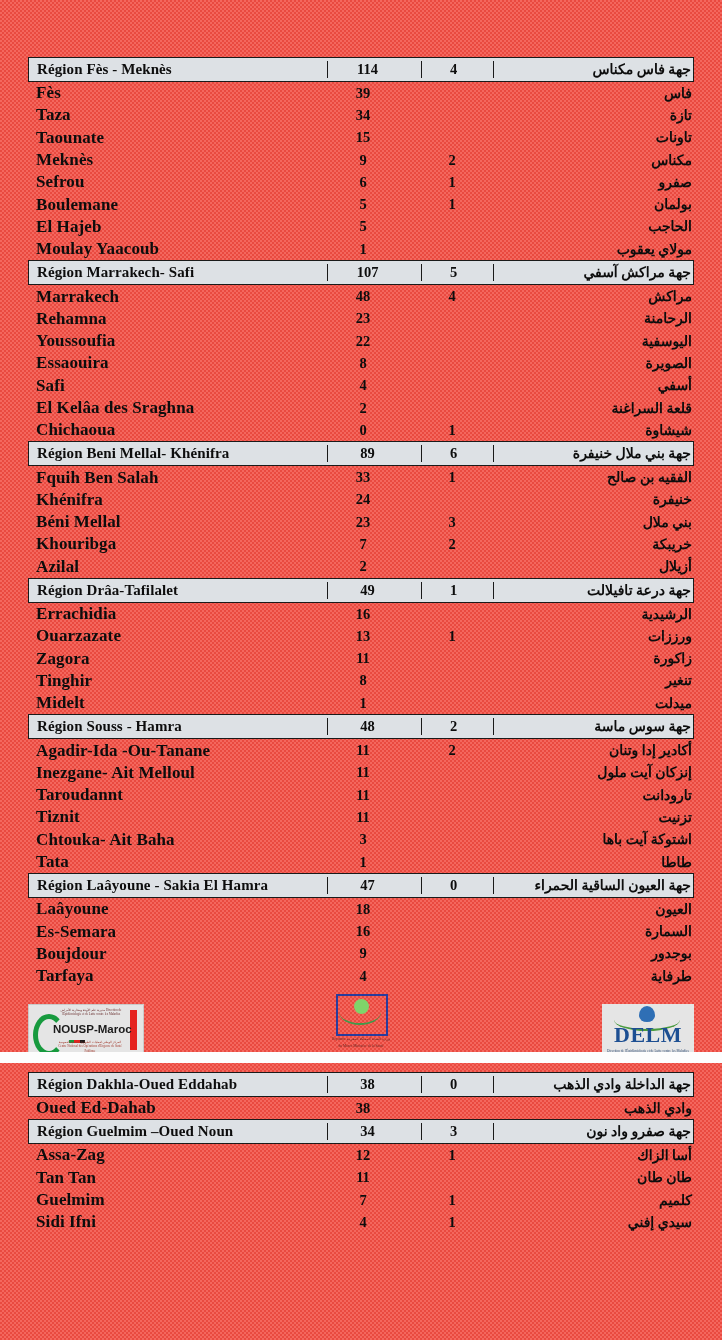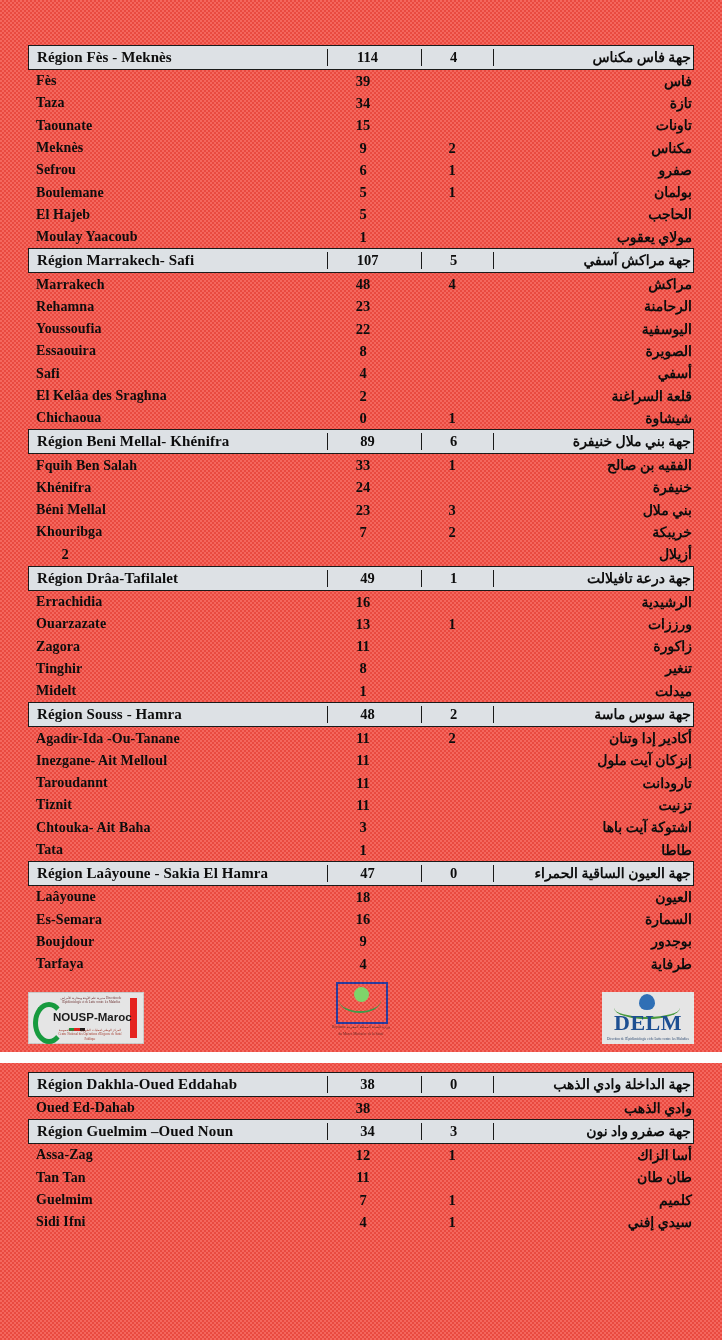--- a/index.html
+++ b/index.html
@@ -14,40 +14,40 @@
     position:absolute;inset:0;
     background-color:#f4685f;
     background-image:
       linear-gradient(45deg,#e8463c 25%,transparent 25%,transparent 75%,#e8463c 75%),
       linear-gradient(45deg,#e8463c 25%,transparent 25%,transparent 75%,#e8463c 75%);
     background-size:4px 4px;
     background-position:0 0,2px 2px;
     opacity:.85;
   }
   .page{position:absolute;left:0;right:0;}
-  #page1{top:0;height:1052px;}
+  #page1{top:12px;height:1052px;}
   .page-gap{position:absolute;left:0;right:0;top:1052px;height:11px;background:#fdfdfd;}
   #page2{top:1022px;height:329px;}
 
   .tbl{position:absolute;left:28px;width:666px;}
   #page1 .tbl{top:45px;}
   #page2 .tbl{top:50px;}
 
   .row{display:flex;align-items:center;height:22.3px;position:relative;}
   .row.hdr{
     height:25px;
     background:#dde1e5;
     border-top:1.5px solid #1a1a1a;
     border-bottom:1.5px solid #1a1a1a;
     border-left:1.5px solid #1a1a1a;
     border-right:1.5px solid #1a1a1a;
     box-sizing:border-box;
   }
   .c-name{width:298px;box-sizing:border-box;padding-left:8px;
-          font-weight:bold;font-size:14px;color:#0d0d0d;white-space:nowrap;
+          font-weight:bold;font-size:17px;color:#0d0d0d;white-space:nowrap;
           overflow:hidden;letter-spacing:.1px;}
   .row.hdr .c-name{font-size:15px;}
   .c-n1{width:94px;box-sizing:border-box;text-align:center;padding-right:20px;
         font-weight:bold;font-size:14.5px;color:#0d0d0d;}
   .c-n2{width:72px;box-sizing:border-box;text-align:center;padding-right:8px;
         font-weight:bold;font-size:14.5px;color:#0d0d0d;}
   .c-ar{flex:1;box-sizing:border-box;text-align:right;padding-right:2px;
         direction:rtl;font-weight:bold;font-size:14px;color:#0d0d0d;white-space:nowrap;}
   .row.hdr .c-n1,.row.hdr .c-n2{border-left:1.3px solid #1a1a1a;}
   .row.hdr .c-ar{border-left:1.3px solid #1a1a1a;}
@@ -223,20 +223,21 @@
         <div class="c-n2">3</div>
         <div class="c-ar">بني ملال</div>
       </div>
       <div class="row">
         <div class="c-name">Khouribga</div>
         <div class="c-n1">7</div>
         <div class="c-n2">2</div>
         <div class="c-ar">خريبكة</div>
       </div>
       <div class="row">
+        <div class="c-name">Azilal</div>
         <div class="c-n1">2</div>
         <div class="c-n2"></div>
         <div class="c-ar">أزيلال</div>
       </div>
       <div class="row hdr">
         <div class="c-name">Région Drâa-Tafilalet</div>
         <div class="c-n1">49</div>
         <div class="c-n2">1</div>
         <div class="c-ar">جهة درعة تافيلالت</div>
       </div>

